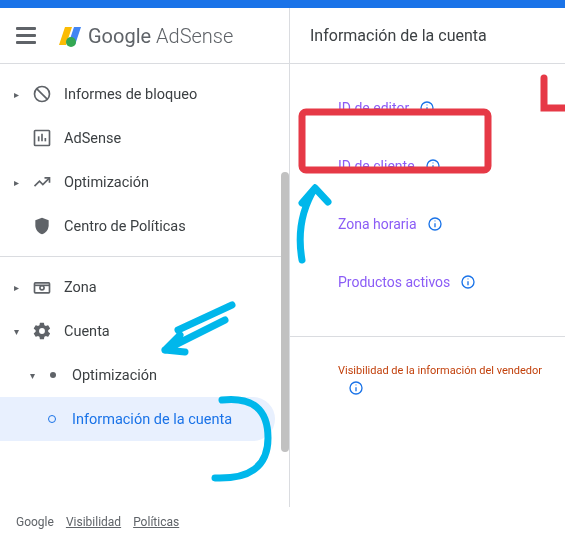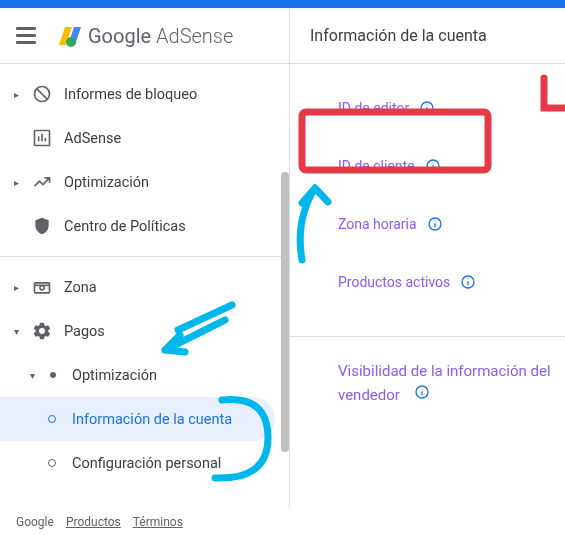--- a/index.html
+++ b/index.html
@@ -190,22 +190,22 @@
     }
     .info-icon svg {
       width: 16px;
       height: 16px;
     }
     .main-divider {
       border-top: 1px solid #dadce0;
       margin: 28px 0 22px -48px;
     }
     .field-label-multi {
-      font-size: 15px;
-      color: #8b5cf6;
+      font-size: 11px;
+      color: #c2410c;
       line-height: 1.6;
     }
     .footer {
       position: absolute;
       bottom: 6px;
       left: 16px;
       font-size: 12px;
       color: #5f6368;
       display: flex;
       gap: 12px;
@@ -313,38 +313,34 @@
       <span>Zona</span>
     </div>
 
     <div class="sidebar-item">
       <span class="sidebar-chevron">▾</span>
       <span class="sidebar-icon">
         <svg viewBox="0 0 24 24" fill="#5f6368">
             <path d="M19.4 13a7.5 7.5 0 0 0 .1-1 7.5 7.5 0 0 0-.1-1l2.1-1.6a.5.5 0 0 0 .1-.6l-2-3.5a.5.5 0 0 0-.6-.2l-2.5 1a7.3 7.3 0 0 0-1.7-1l-.4-2.6a.5.5 0 0 0-.5-.4h-4a.5.5 0 0 0-.5.4L9 5.1a7.3 7.3 0 0 0-1.7 1l-2.5-1a.5.5 0 0 0-.6.2l-2 3.5a.5.5 0 0 0 .1.6L4.4 11a7.5 7.5 0 0 0-.1 1 7.5 7.5 0 0 0 .1 1l-2.1 1.6a.5.5 0 0 0-.1.6l2 3.5a.5.5 0 0 0 .6.2l2.5-1a7.3 7.3 0 0 0 1.7 1l.4 2.6a.5.5 0 0 0 .5.4h4a.5.5 0 0 0 .5-.4l.4-2.6a7.3 7.3 0 0 0 1.7-1l2.5 1a.5.5 0 0 0 .6-.2l2-3.5a.5.5 0 0 0-.1-.6L19.4 13zM12 15.5A3.5 3.5 0 1 1 15.5 12 3.5 3.5 0 0 1 12 15.5z"></path>
           </svg>
       </span>
-      <span>Pagos</span>
+      <span>Cuenta</span>
     </div>
 
     <div class="sidebar-item sub">
       <span class="sidebar-chevron">▾</span>
       <span class="small-dot"></span>
       <span>Optimización</span>
     </div>
 
     <div class="sidebar-item sub2 active">
       <span class="small-circle"></span>
       <span>Información de la cuenta</span>
     </div>
 
-    <div class="sidebar-item sub2">
-      <span class="small-circle" style="border-color:#5f6368"></span>
-      <span>Configuración personal</span>
-    </div>
 
     <div class="scrollbar-track"></div>
   </div>
 
   <div class="main">
     <div class="field-row" style="margin-top:12px">
       <span class="field-label">ID de editor</span>
       <span class="info-icon">
         <svg viewBox="0 0 24 24" fill="none" stroke="#1a73e8" stroke-width="2">
             <circle cx="12" cy="12" r="9"></circle>
@@ -397,22 +393,22 @@
             <line x1="12" y1="11" x2="12" y2="17"></line>
             <circle cx="12" cy="7.5" r="0.2" fill="#1a73e8"></circle>
           </svg>
       </span>
     </div>
   </div>
 </div>
 
 <div class="footer">
   <span>Google</span>
-  <a>Productos</a>
-  <a>Términos</a>
+  <a>Visibilidad</a>
+  <a>Políticas</a>
 </div>
 
 <svg class="annotation" style="left:0;top:0" width="565" height="535">
 
   <rect x="302" y="112" width="186" height="58" fill="none" stroke="#e63946" stroke-width="7" rx="4"></rect>
 
   <path d="M 544 78 L 544 108 L 564 108" fill="none" stroke="#e63946" stroke-width="7" stroke-linecap="round"></path>
 
   <path d="M 165 350 L 225 320 M 165 350 L 180 335 M 165 350 L 185 352 M 178 330 L 232 305" fill="none" stroke="#00b7eb" stroke-width="7" stroke-linecap="round"></path>
 

